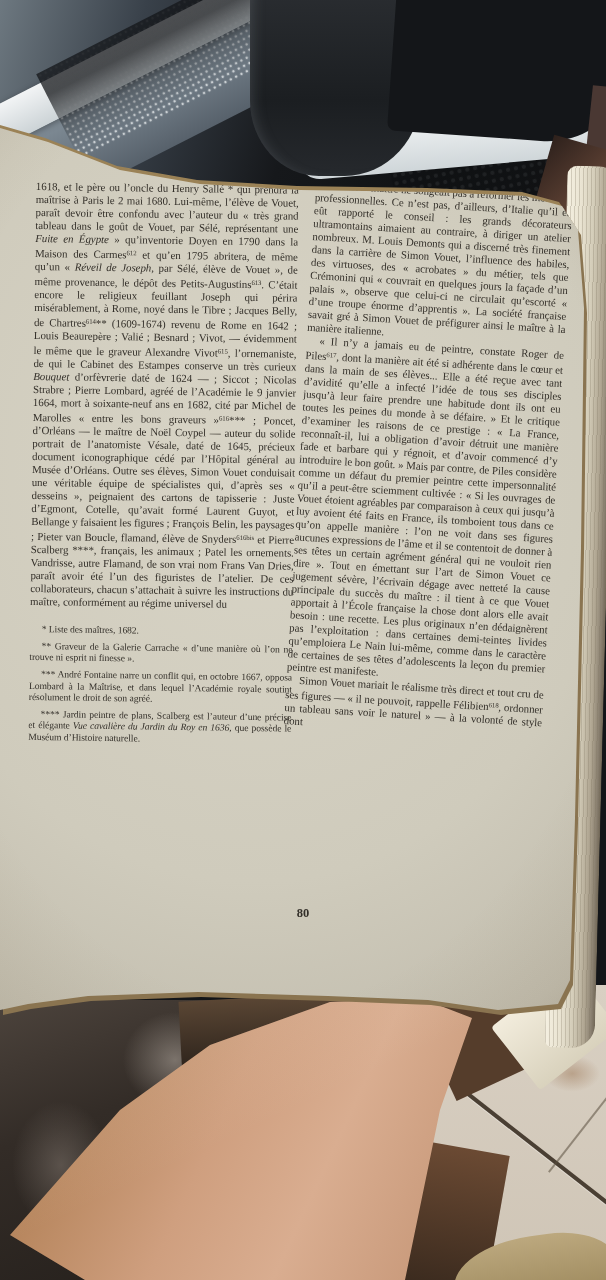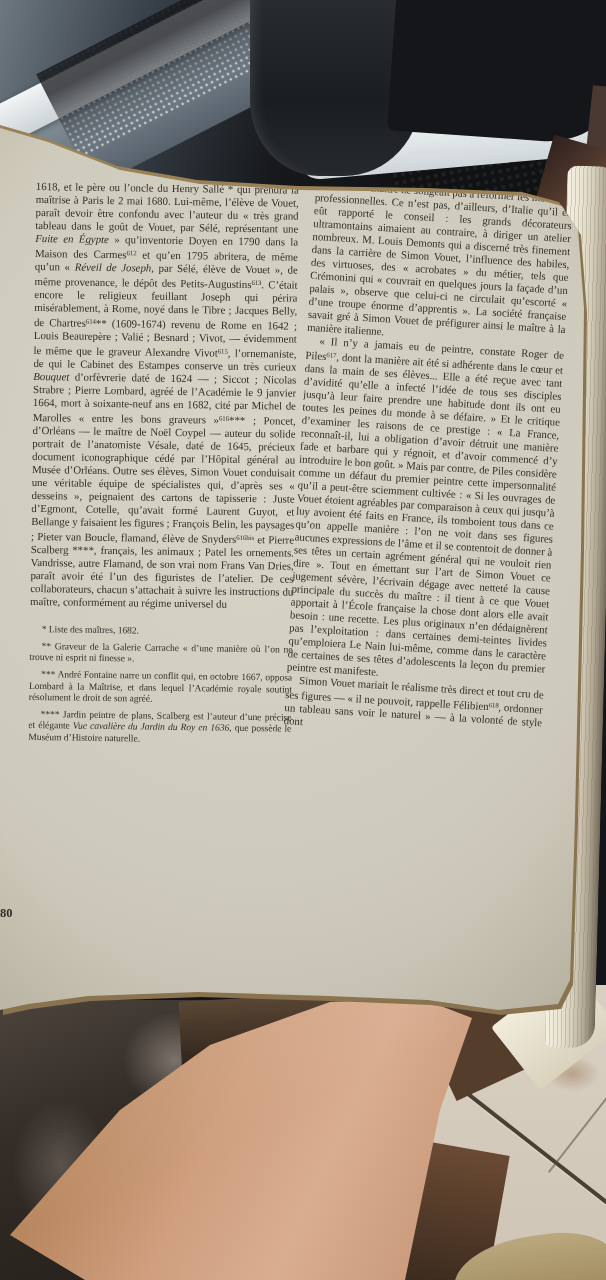--- a/index.html
+++ b/index.html
@@ -95,21 +95,21 @@
   .col{position:absolute;color:var(--ink);font-size:10.9px;line-height:13px;
     text-align:justify;letter-spacing:-0.05px;overflow:hidden;z-index:2;}
   .col p{margin:0;}
   .col p.ind{text-indent:13px;}
   .col-left{left:36px;top:62px;width:263px;height:770px;transform:rotate(0.8deg);transform-origin:top left;}
   .col-right{left:316px;top:60px;width:258px;height:805px;transform:rotate(3.4deg);transform-origin:top left;}
   .footnotes{margin-top:15px;font-size:9.6px;line-height:11.6px;}
   .footnotes p{margin-top:5px;text-indent:12px;}
   .i{font-style:italic;}
   .sup{font-size:0.62em;vertical-align:0.45em;}
-  .pageno{position:absolute;left:0;right:0;top:788px;text-align:left;
+  .pageno{position:absolute;left:0;right:0;top:788px;text-align:center;
     font-size:12.5px;font-weight:bold;color:var(--ink);z-index:2;}
 </style>
 </head>
 <body>
 
 <div class="abs" style="inset:0;">
 
   <div class="abs glass-top">
     <div class="abs slate-band"></div>
     <div class="abs band-light"></div>

